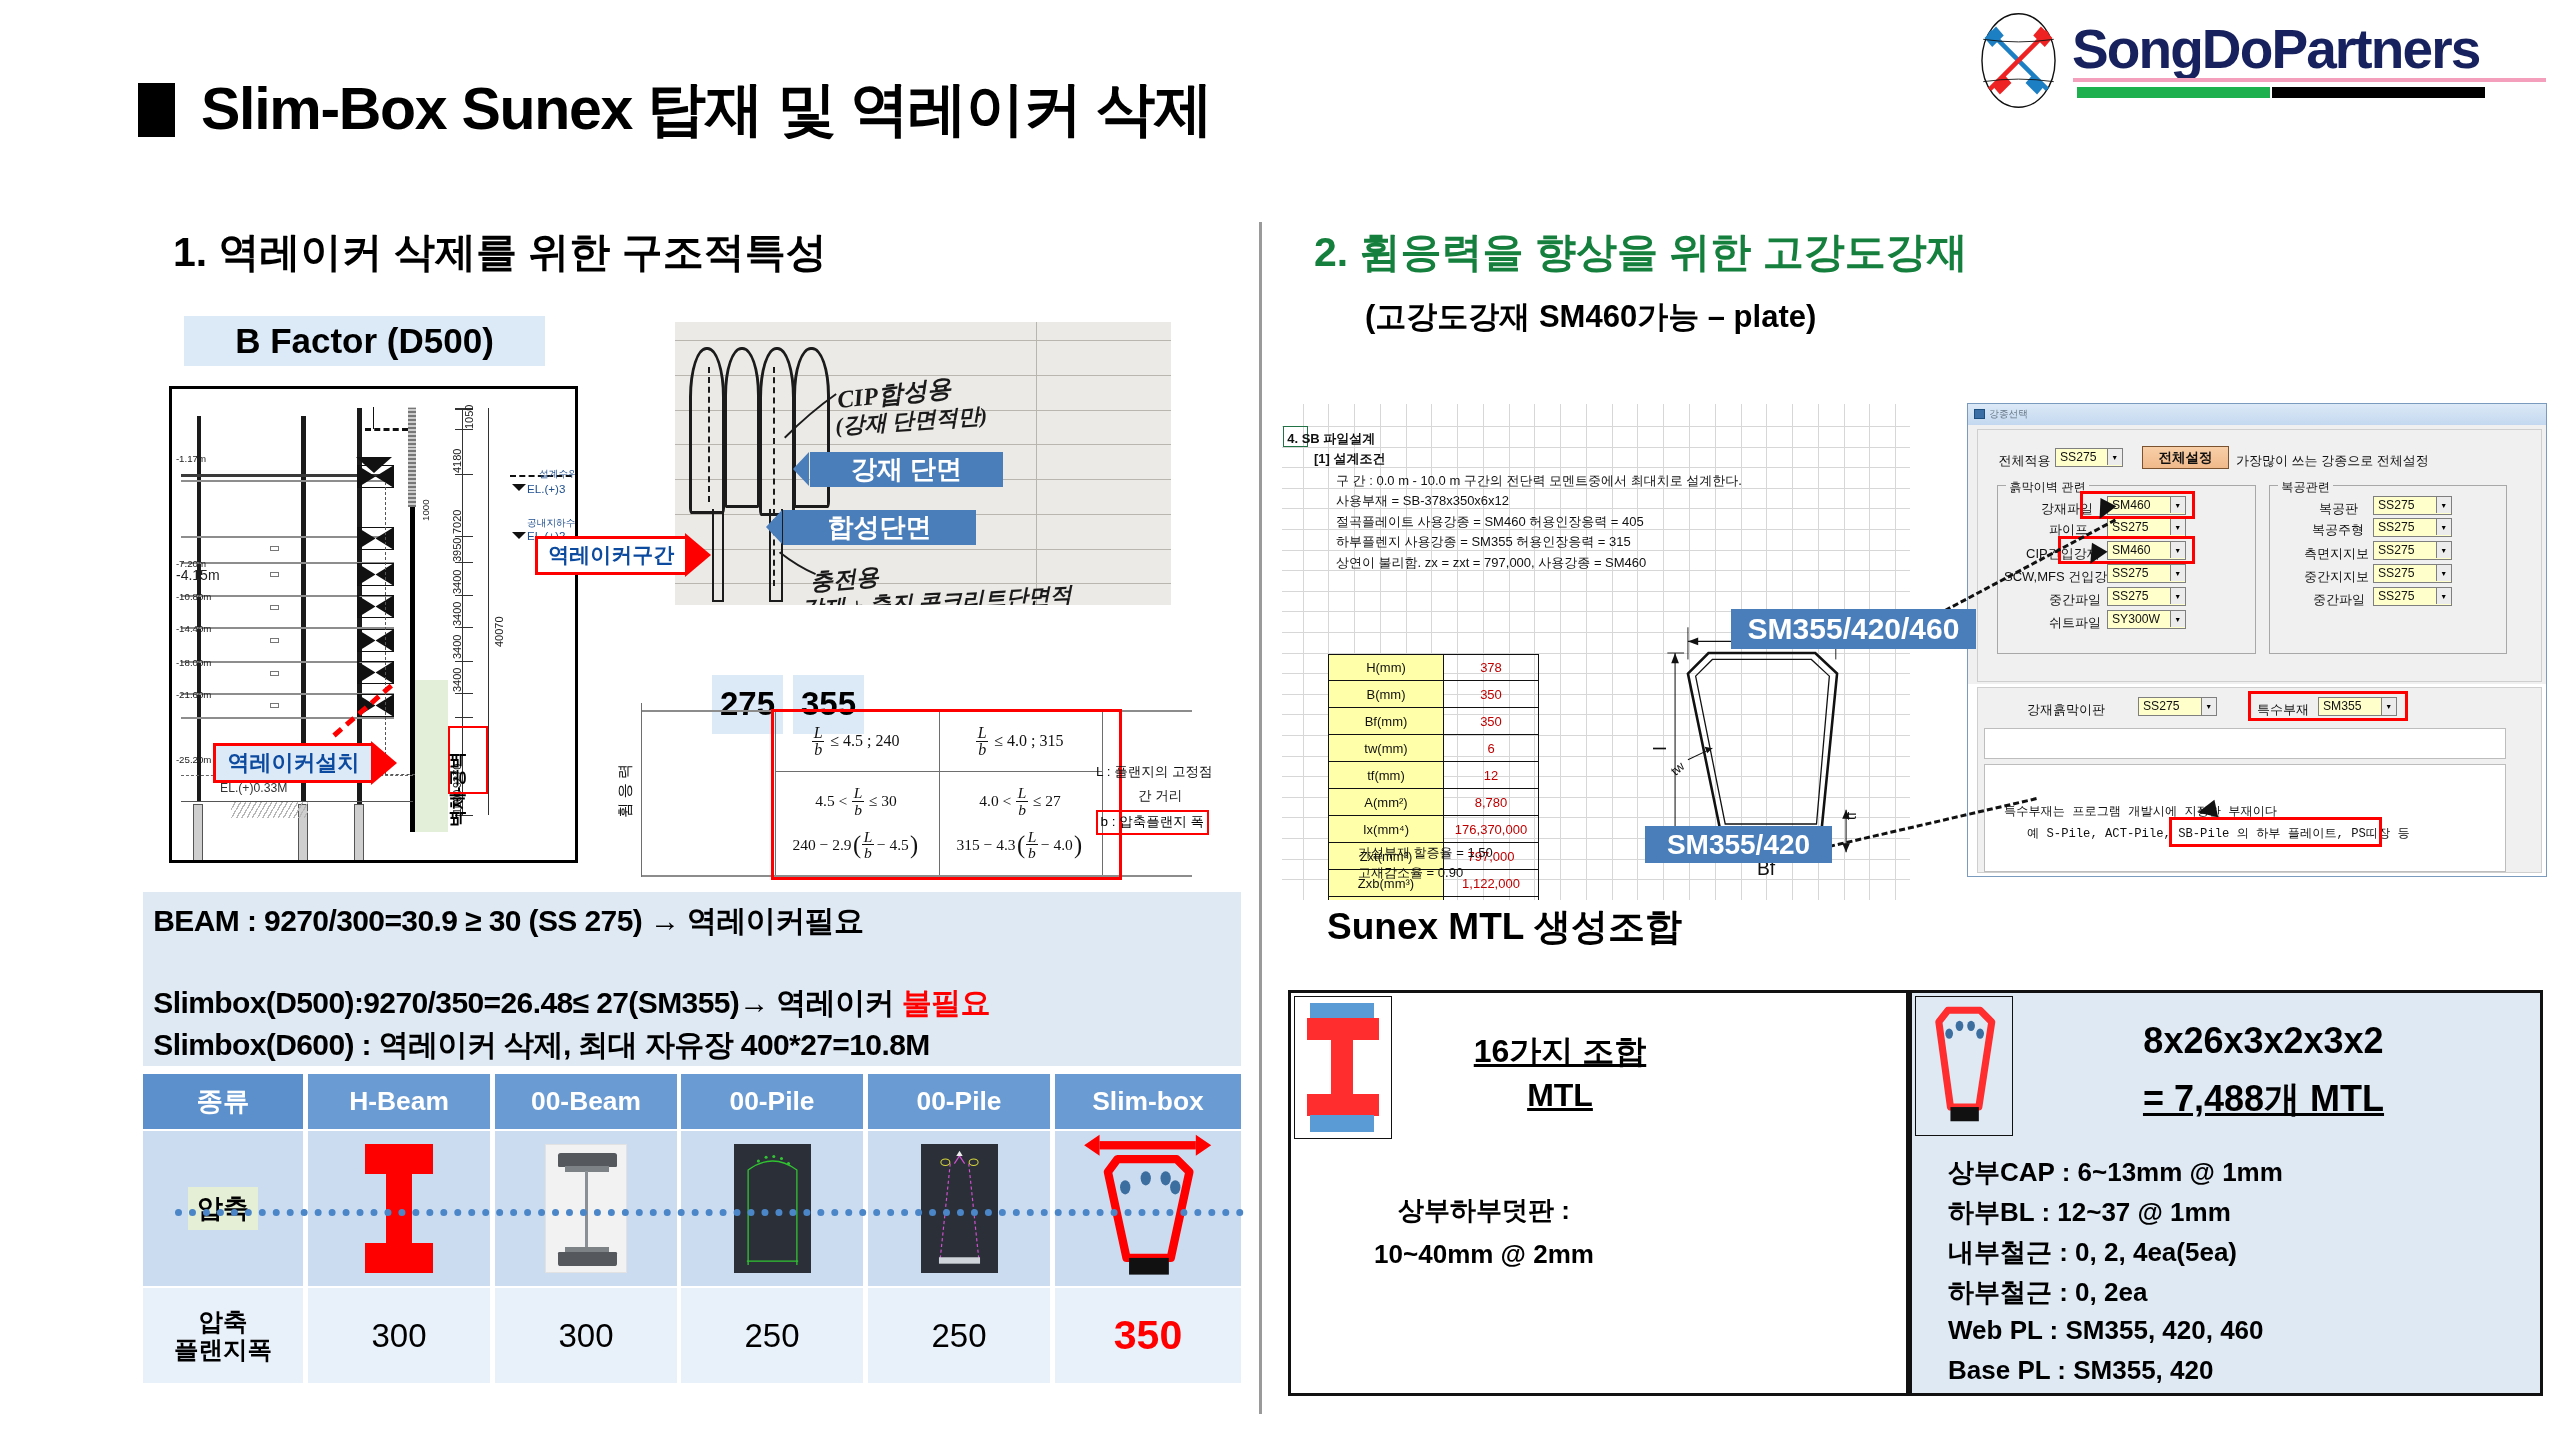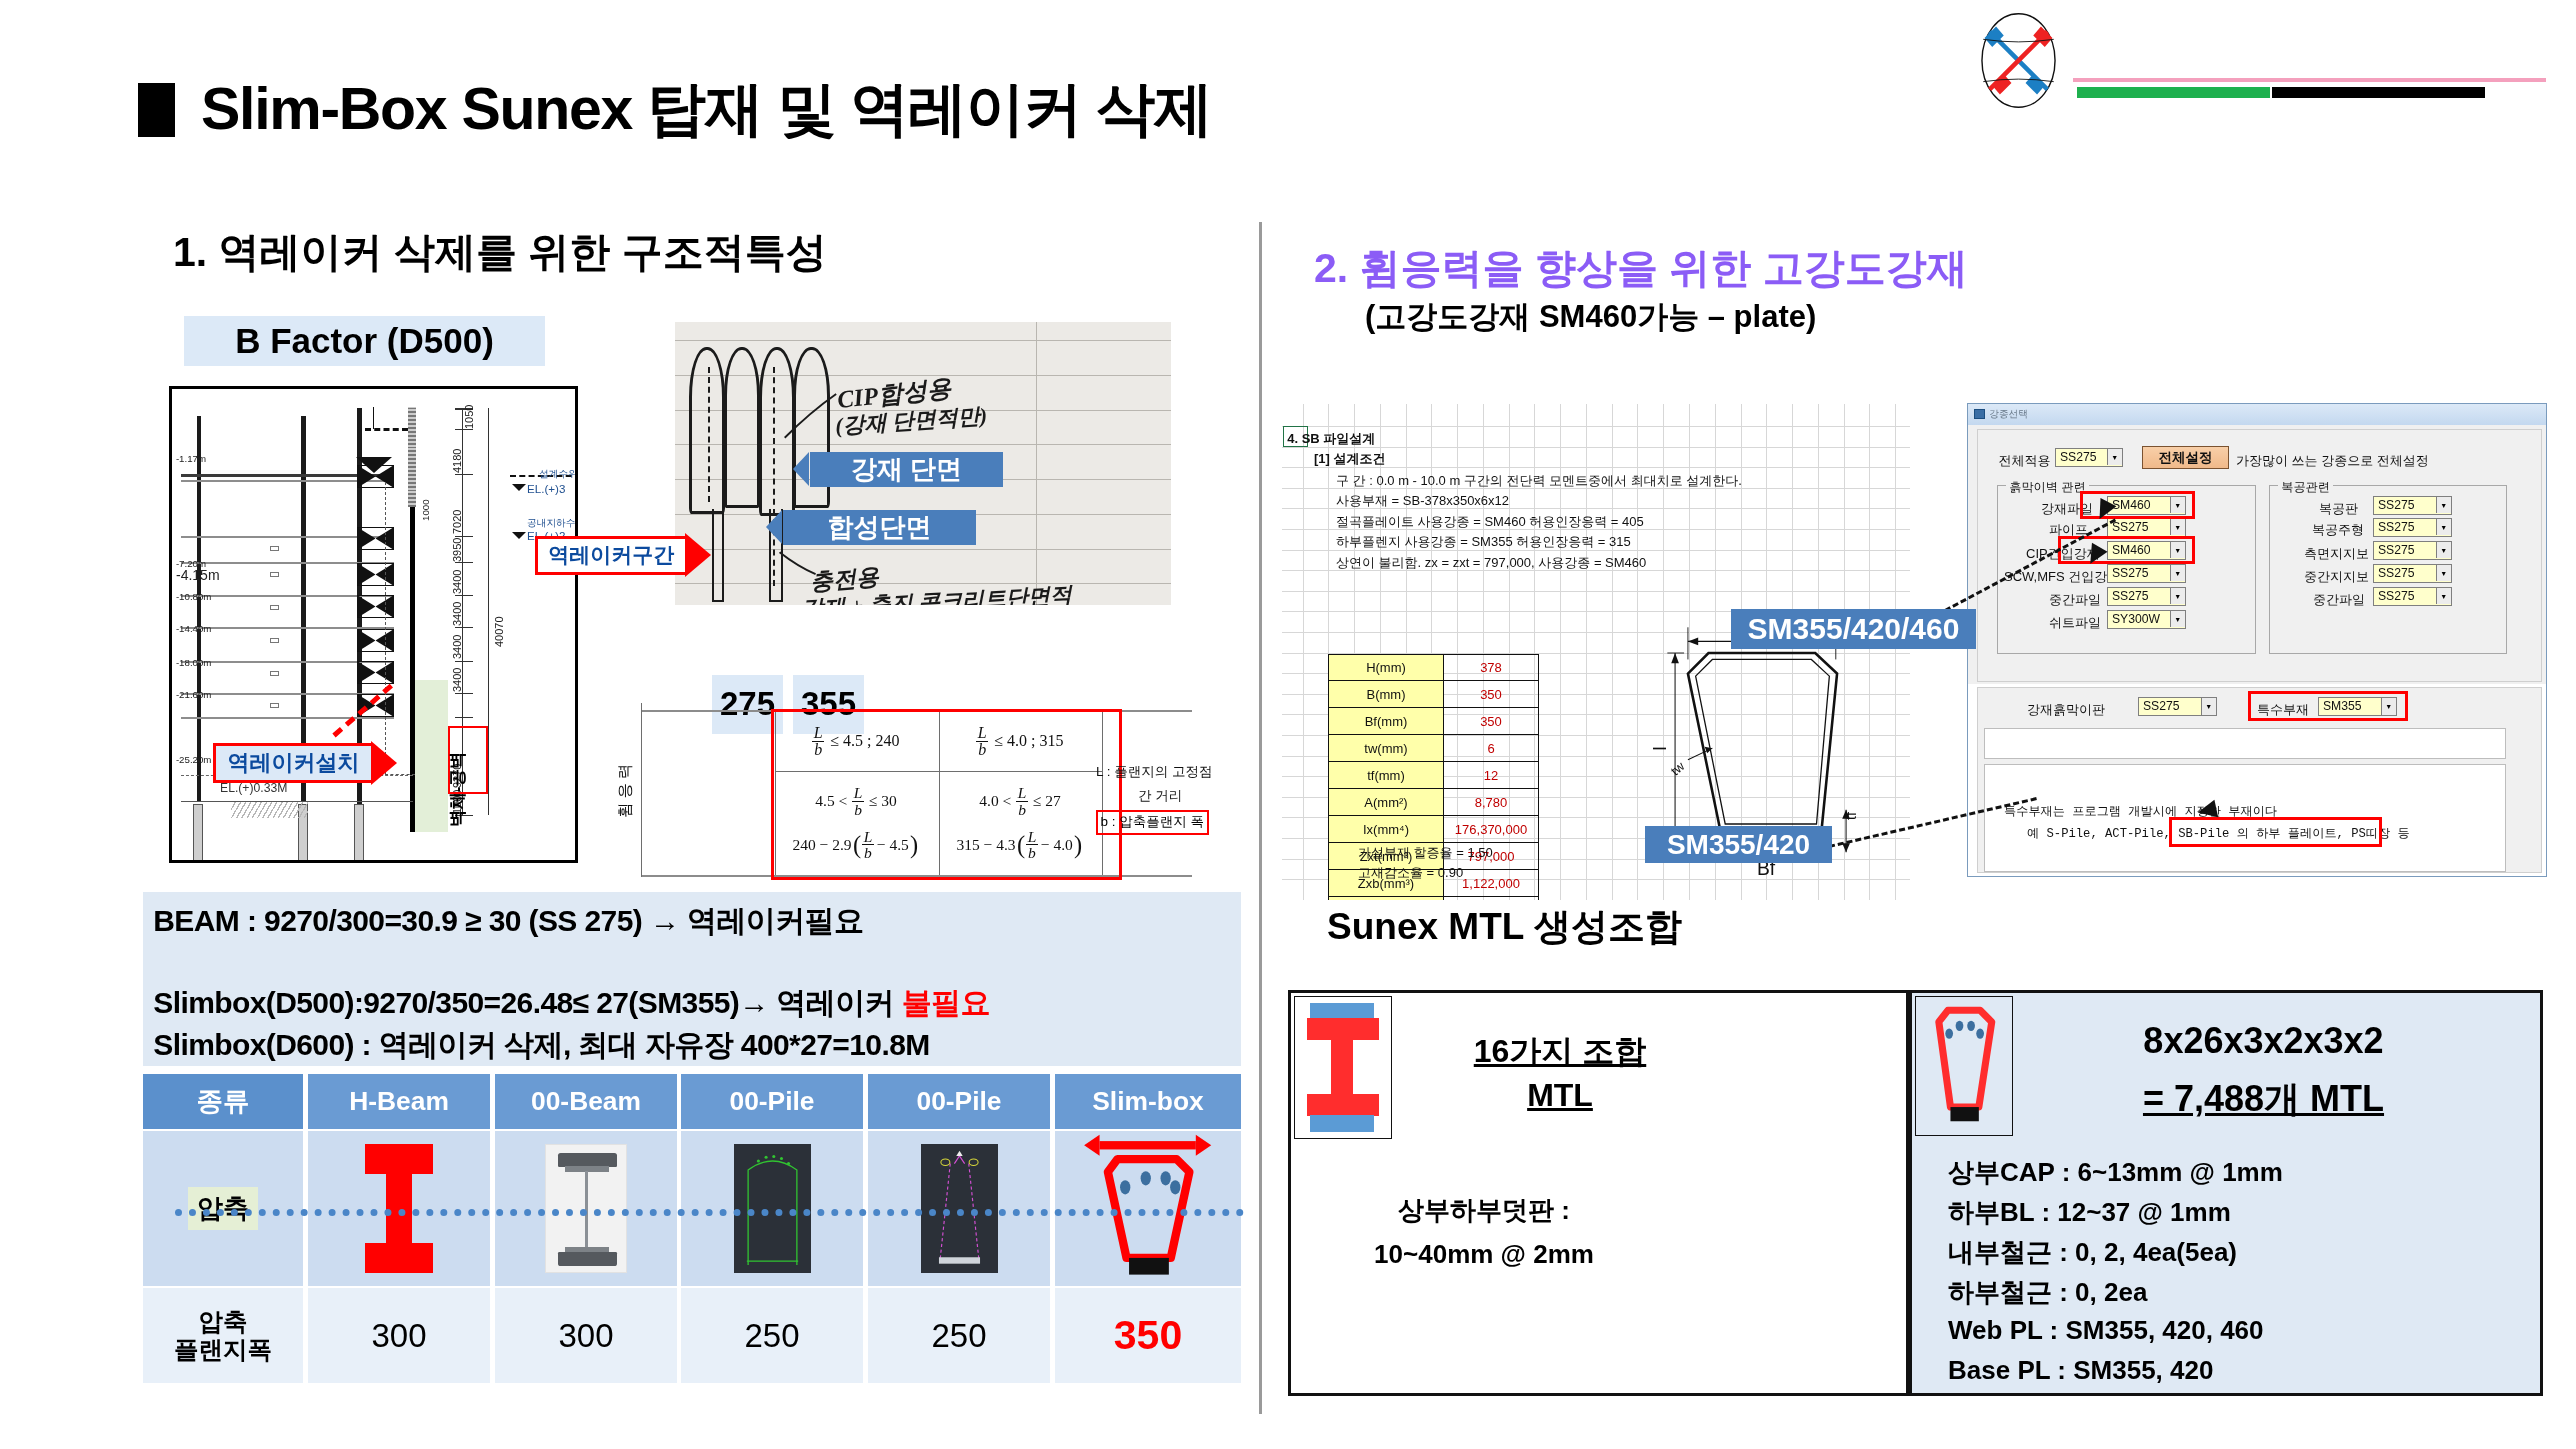--- a/index.html
+++ b/index.html
@@ -16,21 +16,21 @@
   .logo-bar-green { position:absolute; left:113px; top:81px; width:193px; height:11px; background:#1eb04e; }
   .logo-bar-black { position:absolute; left:308px; top:81px; width:213px; height:11px; background:#000; }
 
   
   .title-row { position:absolute; left:138px; top:70px; display:flex; align-items:center; }
   .title-sq { width:37px; height:54px; background:#000; margin-right:26px; }
   .title-txt { font-size:59px; font-weight:bold; color:#000; letter-spacing:-1.3px; white-space:nowrap; }
 
   
   .sec1-head { position:absolute; left:173px; top:225px; font-size:41px; font-weight:bold; color:#000; white-space:nowrap; }
-  .sec2-head { position:absolute; left:1314px; top:225px; font-size:41px; font-weight:bold; color:#8b5cf6; white-space:nowrap;margin-top:16px; }
+  .sec2-head { position:absolute; left:1314px; top:225px; font-size:41px; font-weight:bold; color:#15803d; white-space:nowrap; }
   .sec2-sub  { position:absolute; left:1365px; top:296px; font-size:31px; font-weight:bold; color:#000; white-space:nowrap; }
 
   .vdivider { position:absolute; left:1259px; top:222px; width:2.6px; height:696px; background:#9a9a9a; }
   .hdivider { position:absolute; left:1259px; top:918px; width:2.6px; height:496px; background:#9a9a9a; }
 
   
   .bfactor-lbl { position:absolute; left:184px; top:316px; width:361px; height:50px;
      background:#dce9f7; display:flex; align-items:center; justify-content:center;
      font-size:35px; font-weight:bold; color:#000; }
 
@@ -207,20 +207,21 @@
         <polygon points="138,40 120,22 108,36 126,54"></polygon>
         <polygon points="62,96 44,114 56,128 74,110"></polygon>
         <path d="M130 30 L40 120" stroke="#ee2222" stroke-width="7" fill="none"></path>
       </g>
       <g stroke="#111" stroke-width="1.4" fill="none">
         <path d="M30 42 Q85 50 140 42"></path>
         <path d="M30 108 Q85 100 140 108"></path>
       </g>
     </svg>
   </div>
+  <div class="logo-text">SongDoPartners</div>
   <div class="logo-ul-pink"></div>
   <div class="logo-bar-green"></div>
   <div class="logo-bar-black"></div>
 </div>
 
 <div class="title-row">
   <div class="title-sq"></div>
   <div class="title-txt">Slim-Box Sunex 탑재 및 역레이커 삭제</div>
 </div>
 

